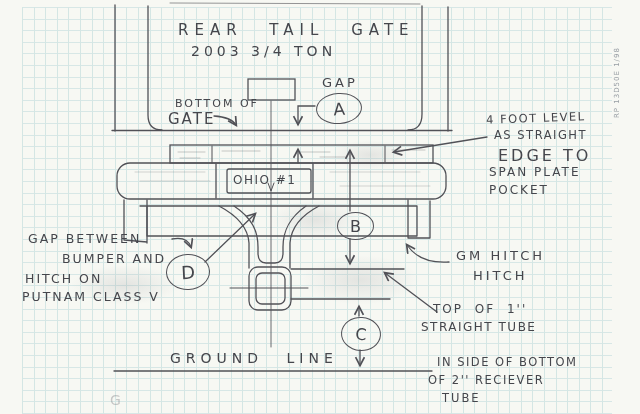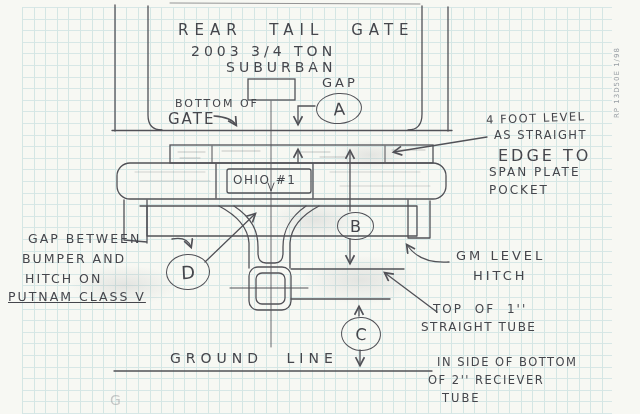--- a/index.html
+++ b/index.html
@@ -105,21 +105,20 @@
       <path d="M214,116 Q231,117 236,125" marker-end="url(#ah)"></path>
       <path d="M172,239 Q187,236 191,247" marker-end="url(#ah)"></path>
       <path d="M449,262 Q420,264 407,245" marker-end="url(#ah)"></path>
       <path d="M437,312 L385,273" marker-end="url(#ah)"></path>
       <path d="M487,137 L394,152" marker-end="url(#ah)"></path>
     </g>
   </svg>
 
   <div class="hw" style="left:178px;top:23px;font-size:15px;letter-spacing:6px;word-spacing:16px;">REAR TAIL GATE</div>
   <div class="hw" style="left:191px;top:44px;font-size:14px;letter-spacing:4px;">2003 3/4 TON</div>
-  <div class="hw" style="left:226px;top:60px;font-size:14px;letter-spacing:4px;">SUBURBAN</div>
 
   <div class="hw" style="left:322px;top:76px;font-size:13px;letter-spacing:3px;">GAP</div>
   <div class="dim-circle" style="left:316px;top:93px;width:44px;height:29px;font-size:17px;transform:rotate(-4deg);">
     <span>A</span>
   </div>
 
   <div class="hw" style="left:163px;top:98px;font-size:11px;letter-spacing:2px;margin-left:12px;">BOTTOM OF</div>
   <div class="hw" style="left:168px;top:112px;font-size:15px;letter-spacing:2px;">GATE</div>
 
   <div class="hw" style="left:233px;top:174px;font-size:12px;letter-spacing:1.5px;">OHIO #1</div>
@@ -128,31 +127,31 @@
     <span>B</span>
   </div>
   <div class="dim-circle" style="left:341px;top:317px;width:38px;height:32px;font-size:16px;transform:rotate(4deg);">
     <span>C</span>
   </div>
   <div class="dim-circle" style="left:166px;top:254px;width:42px;height:34px;font-size:18px;transform:rotate(-3deg);">
     <span>D</span>
   </div>
 
   <div class="hw" style="left:28px;top:232px;font-size:12.5px;letter-spacing:2px;">GAP BETWEEN</div>
-  <div class="hw" style="left:22px;top:252px;font-size:12.5px;letter-spacing:2px;">BUMPER AND</div>
+  <div class="hw" style="left:22px;top:252px;font-size:12.5px;letter-spacing:2px;padding-left:40px;">BUMPER AND</div>
   <div class="hw" style="left:25px;top:272px;font-size:12.5px;letter-spacing:2px;">HITCH ON</div>
-  <div class="hw" style="left:8px;top:290px;font-size:12.5px;letter-spacing:2px;text-decoration:underline;">PUTNAM CLASS V</div>
+  <div class="hw" style="left:22px;top:290px;font-size:12.5px;letter-spacing:2px;">PUTNAM CLASS V</div>
 
   <div class="hw" style="left:486px;top:112px;font-size:11.5px;letter-spacing:1.5px;transform:rotate(-2deg);">4 FOOT LEVEL</div>
   <div class="hw" style="left:494px;top:129px;font-size:11.5px;letter-spacing:1.5px;">AS STRAIGHT</div>
   <div class="hw" style="left:498px;top:148px;font-size:16px;letter-spacing:3px;">EDGE TO</div>
   <div class="hw" style="left:489px;top:166px;font-size:12px;letter-spacing:2px;">SPAN PLATE</div>
   <div class="hw" style="left:489px;top:184px;font-size:12px;letter-spacing:2px;">POCKET</div>
 
-  <div class="hw" style="left:456px;top:249px;font-size:13px;letter-spacing:3px;">GM LEVEL</div>
+  <div class="hw" style="left:456px;top:249px;font-size:13px;letter-spacing:3px;">GM HITCH</div>
   <div class="hw" style="left:473px;top:269px;font-size:13px;letter-spacing:3px;">HITCH</div>
 
   <div class="hw" style="left:433px;top:303px;font-size:12px;letter-spacing:2px;word-spacing:6px;">TOP OF 1''</div>
   <div class="hw" style="left:421px;top:321px;font-size:12px;letter-spacing:1.5px;">STRAIGHT TUBE</div>
 
   <div class="hw" style="left:170px;top:351px;font-size:14px;letter-spacing:5px;word-spacing:14px;">GROUND LINE</div>
 
   <div class="hw" style="left:437px;top:356px;font-size:11.5px;letter-spacing:1.5px;">IN SIDE OF BOTTOM</div>
   <div class="hw" style="left:428px;top:374px;font-size:11.5px;letter-spacing:1.5px;">OF 2'' RECIEVER</div>
   <div class="hw" style="left:442px;top:392px;font-size:11.5px;letter-spacing:2px;">TUBE</div>

